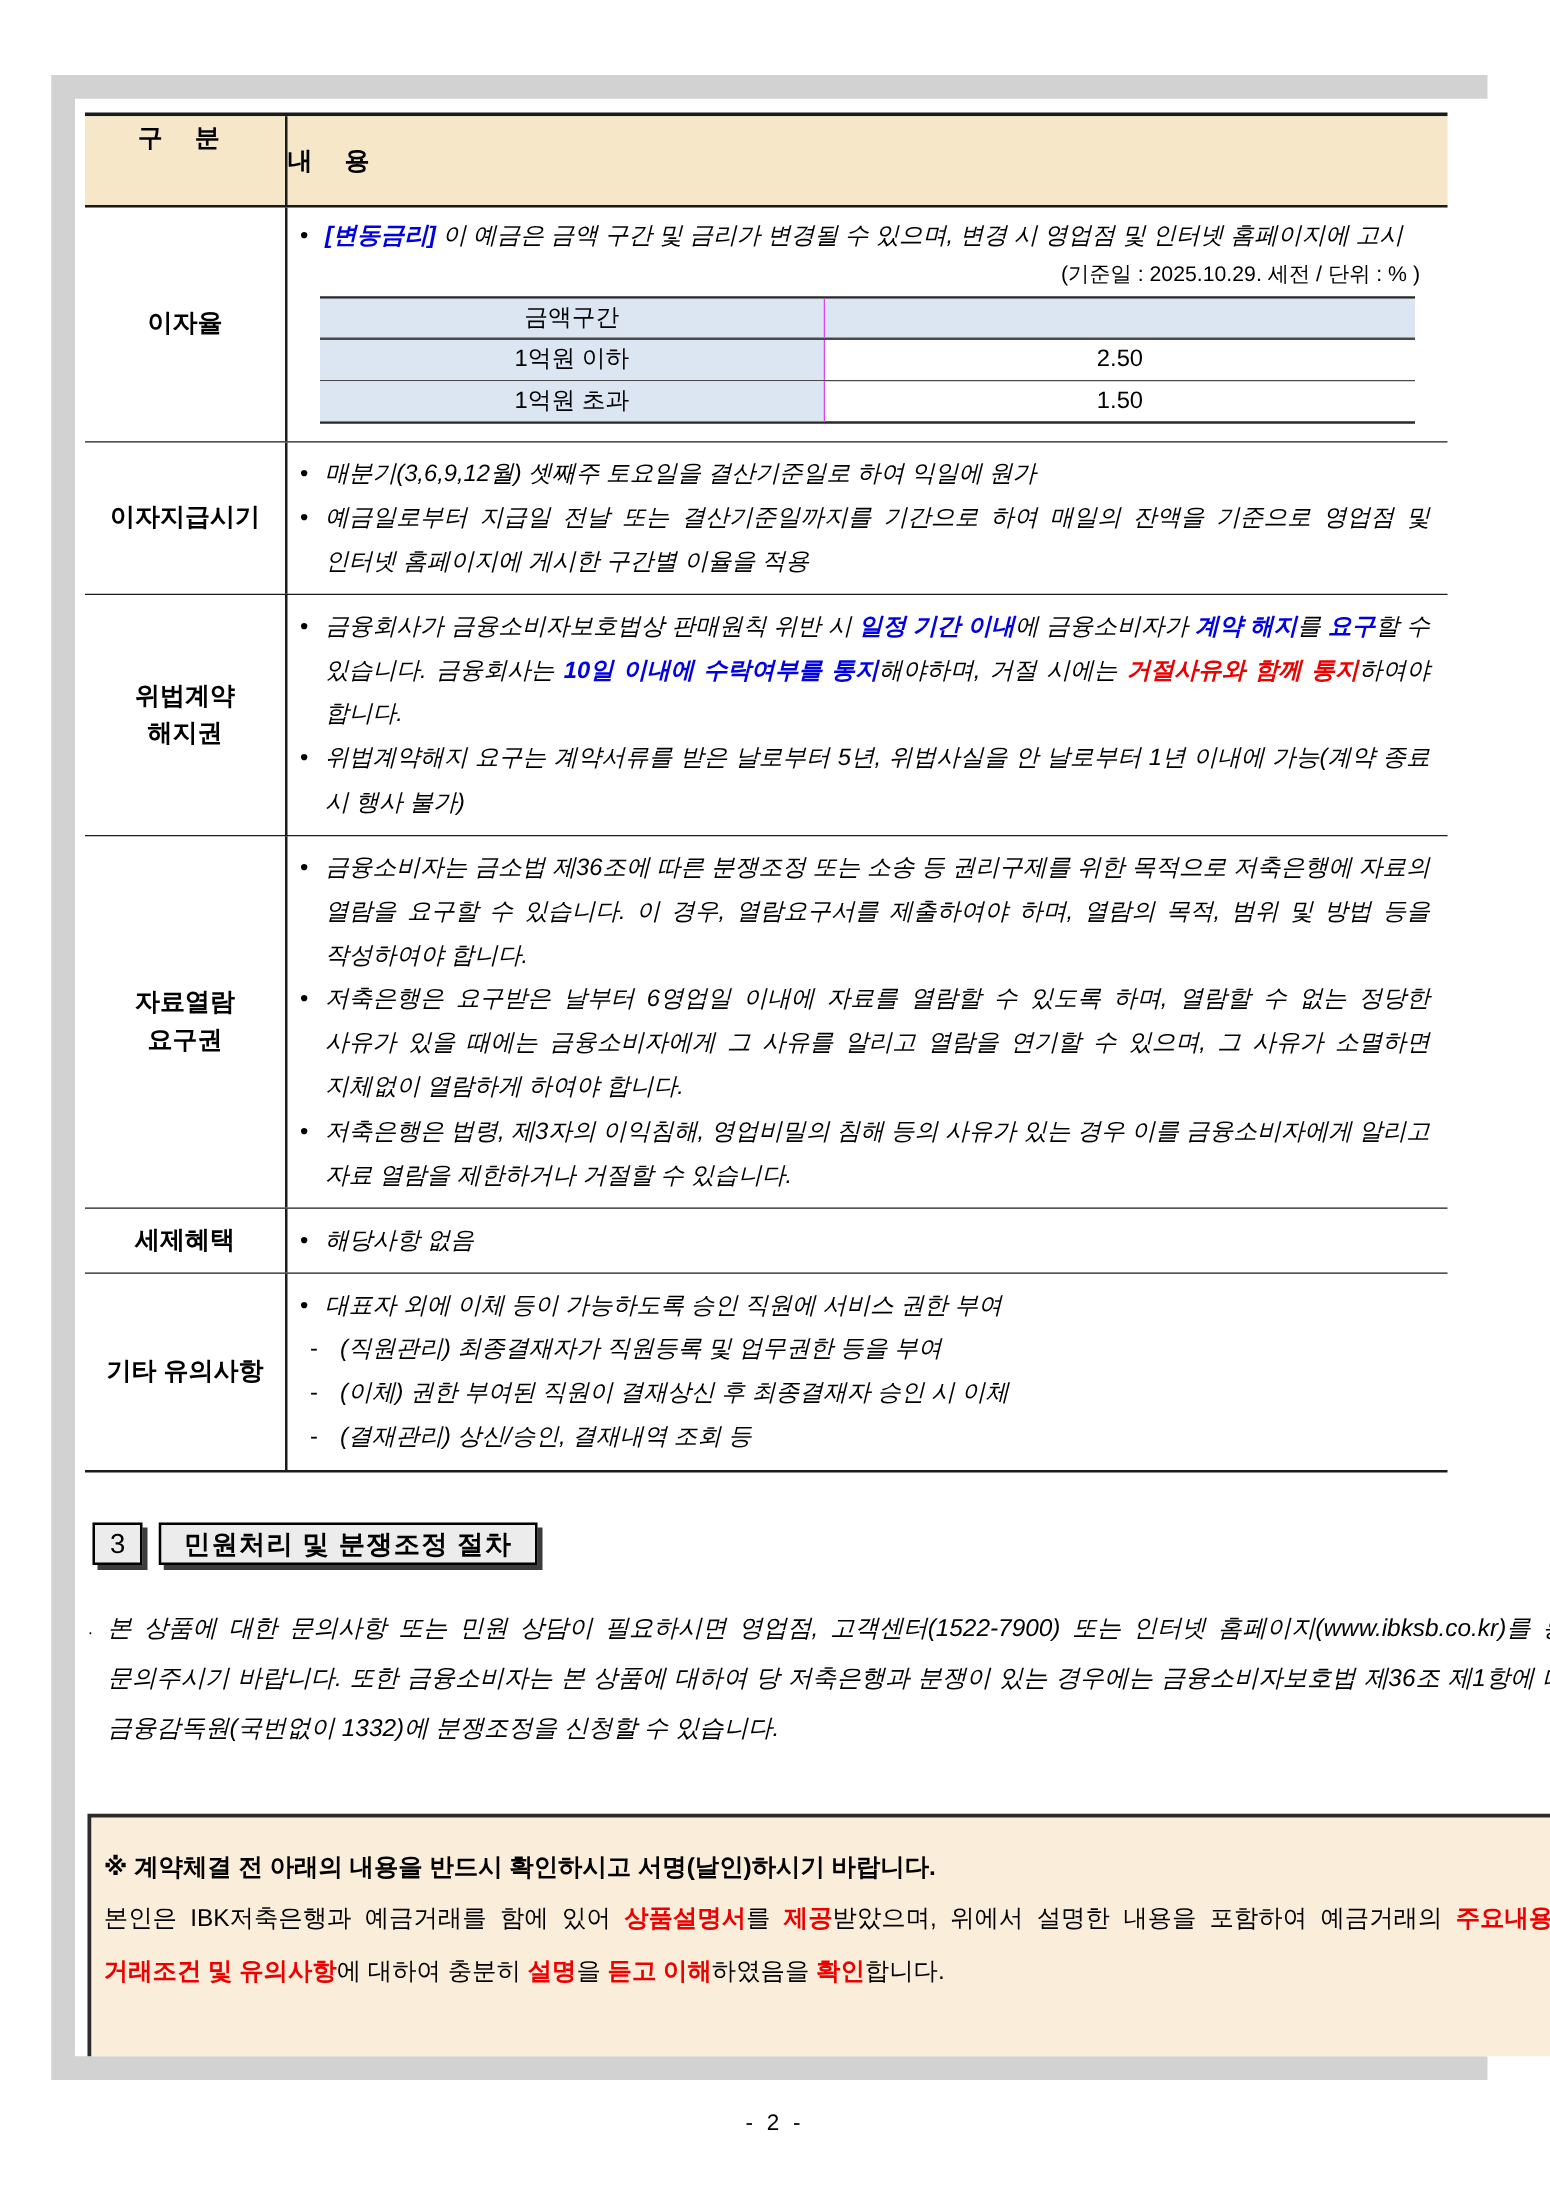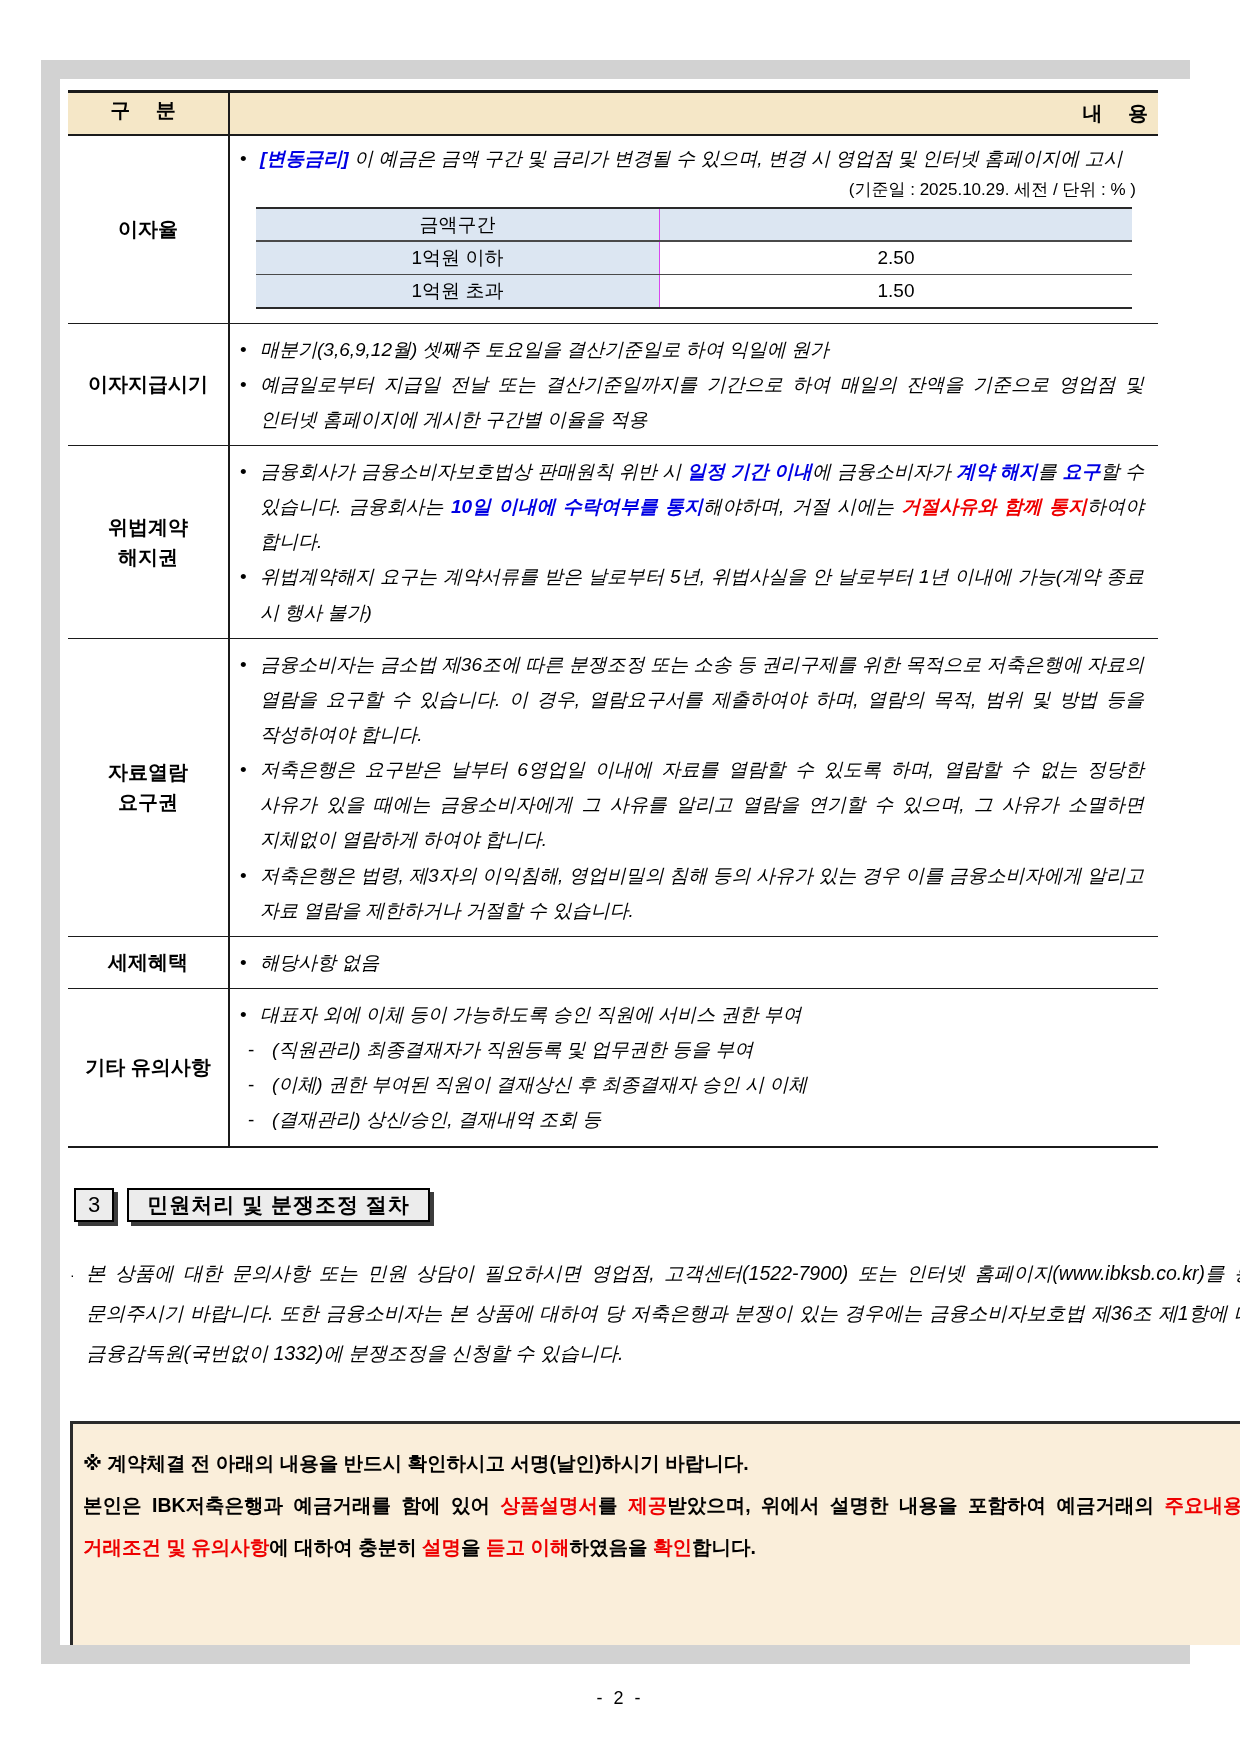--- a/index.html
+++ b/index.html
@@ -8,34 +8,34 @@
     font-family:"Liberation Sans","DejaVu Sans",sans-serif;
   }
   .frame{position:absolute;left:41px;top:60px;width:1149px;height:1604px;background:#d2d2d2;}
   .page{position:absolute;left:19px;top:19px;width:1225px;height:1566px;background:#ffffff;overflow:hidden;}
   .content{padding:11px 6px 0 8px;}
 
   
   .main-table{width:1090px;border-top:3px solid #1b1b1b;border-bottom:2px solid #1b1b1b;}
   .thead{display:flex;background:#f5e7c7;border-bottom:2px solid #1b1b1b;font-weight:bold;font-size:20px;}
   .th1{width:160px;flex:none;text-align:center;padding:4px 0;border-right:2px solid #1b1b1b;letter-spacing:10px;}
-  .th2{flex:1;text-align:right;padding:7px 0;letter-spacing:10px;border-radius:10px;}
+  .th2{flex:1;text-align:left;padding:22px 0;letter-spacing:10px;border-radius:10px;}
   .t-row{display:flex;border-bottom:1.5px solid #1b1b1b;}
   .t-row:last-child{border-bottom:none;}
   .t-label{width:160px;flex:none;display:flex;flex-direction:column;align-items:center;justify-content:center;
     font-weight:bold;font-size:20px;border-right:2px solid #1b1b1b;line-height:1.5;text-align:center;}
   .t-content{flex:1;padding:8px 14px 8px 10px;font-size:19px;line-height:1.85;}
   .t-row.lh-tight .t-content{line-height:1.4;padding-top:10px;}
   .bullet{display:flex;}
   .marker{flex:none;width:20px;text-align:left;}
   .marker.dash{width:24px;padding-left:8px;}
   .txt{flex:1;text-align:justify;word-break:keep-all;font-style:italic;}
 
   .seg.plain{}
-  .seg.bold{font-weight:bold;}
+  .seg.bold{font-weight:normal;}
   .seg.blue-bold{color:#0000e3;font-weight:bold;}
   .seg.red-bold{color:#ee0000;font-weight:bold;}
 
   
   .rate-note{text-align:right;font-size:17px;padding:6px 8px 4px 0;line-height:1.3;}
   .rate-table{margin:2px 12px 6px 16px;border-top:2px solid #2a2a2a;border-bottom:2px solid #2a2a2a;font-size:19px;line-height:1.35;}
   .rate-row{display:flex;border-bottom:1px solid #4a4a4a;}
   .rate-row:last-child{border-bottom:none;}
   .rate-row.header{background:#dce6f2;border-bottom:2px solid #4a4a4a;}
   .rate-c1{width:46%;flex:none;text-align:center;padding:3px 0;border-right:1px solid #d946ef;background:#dce6f2;}

